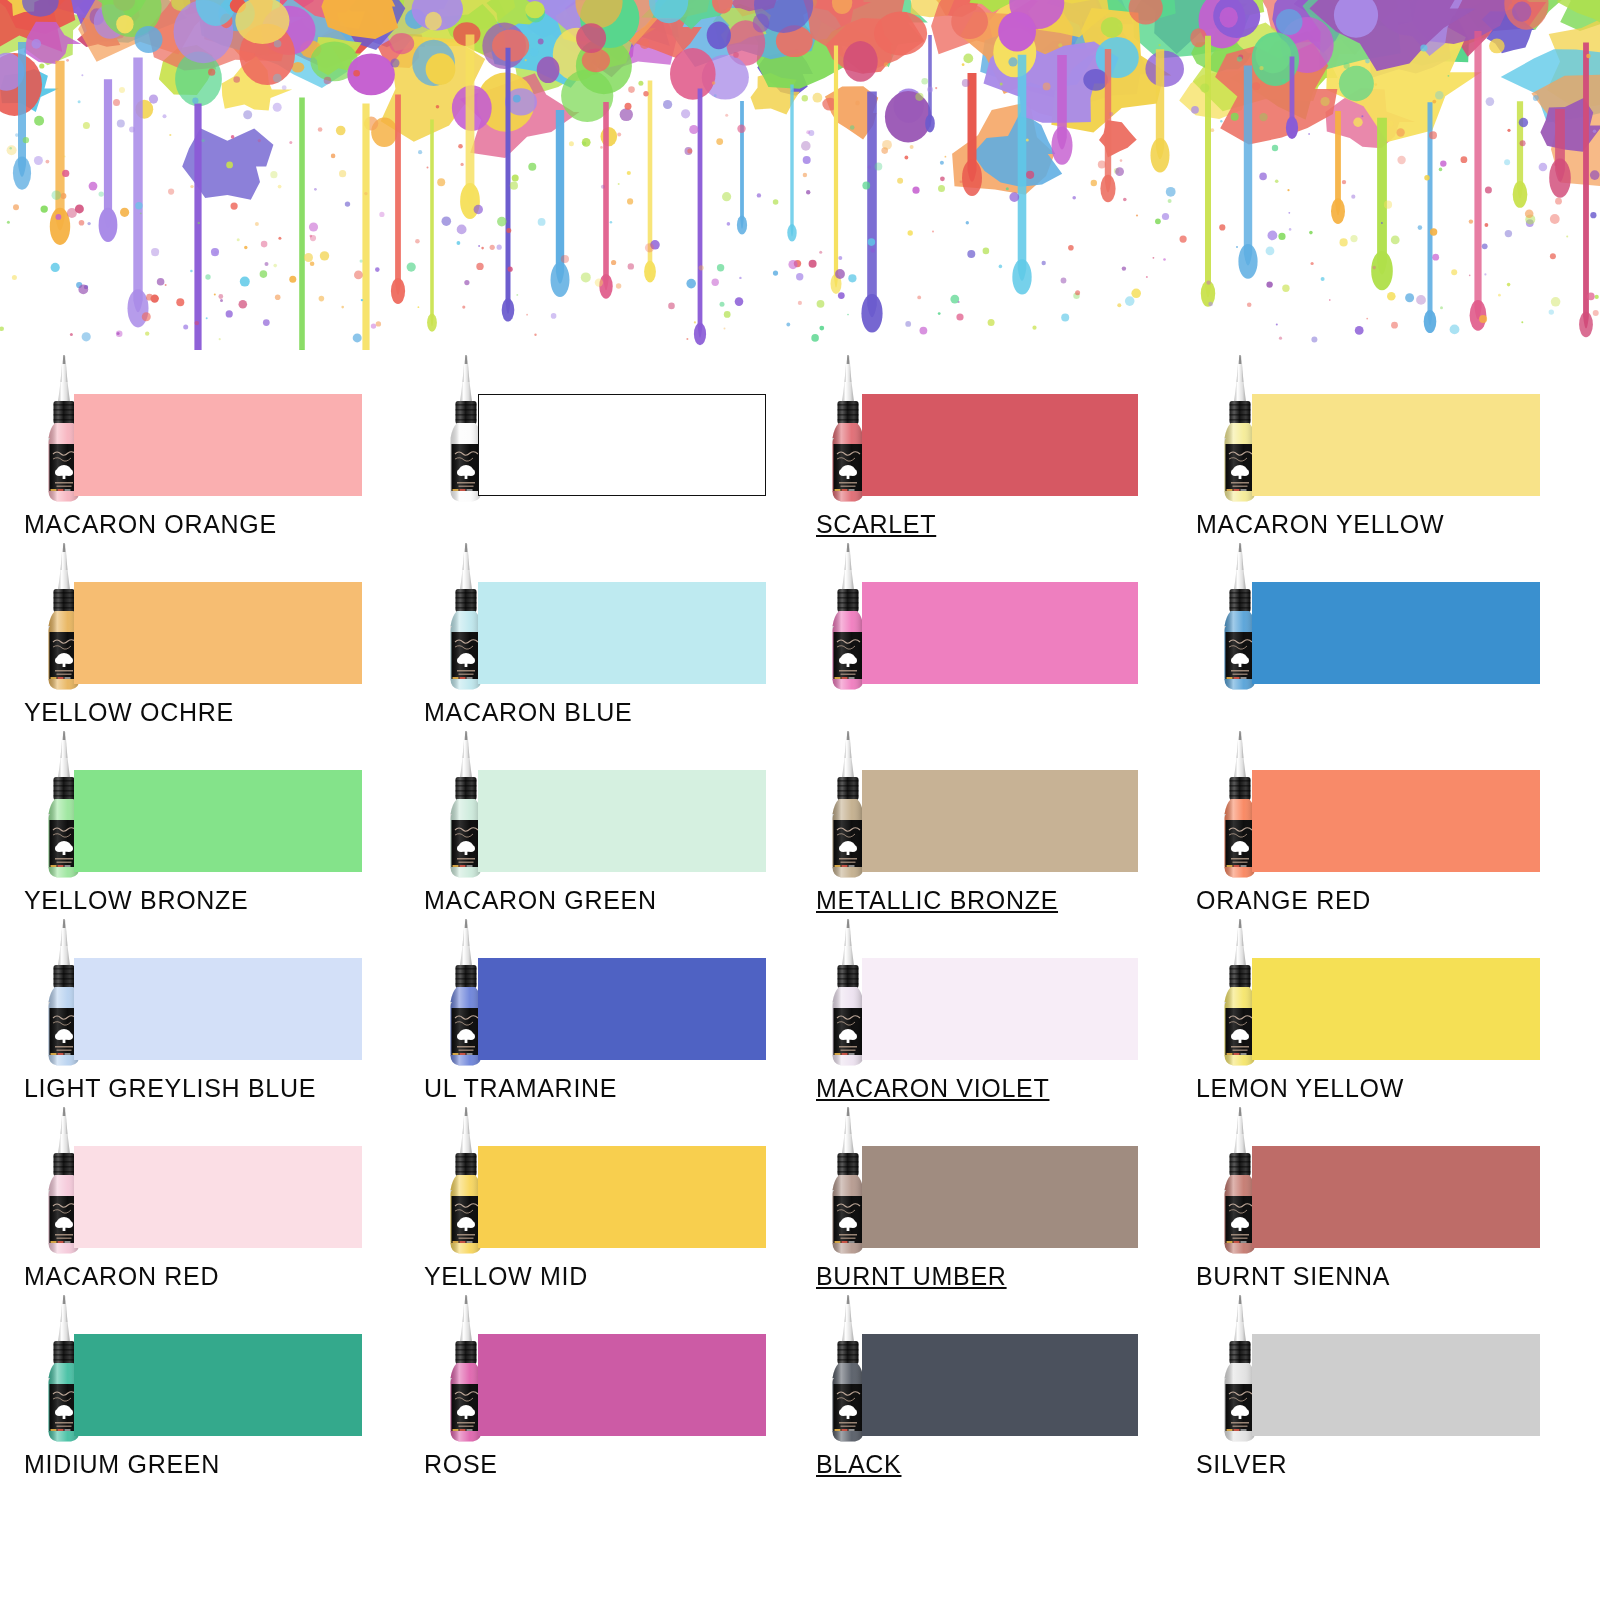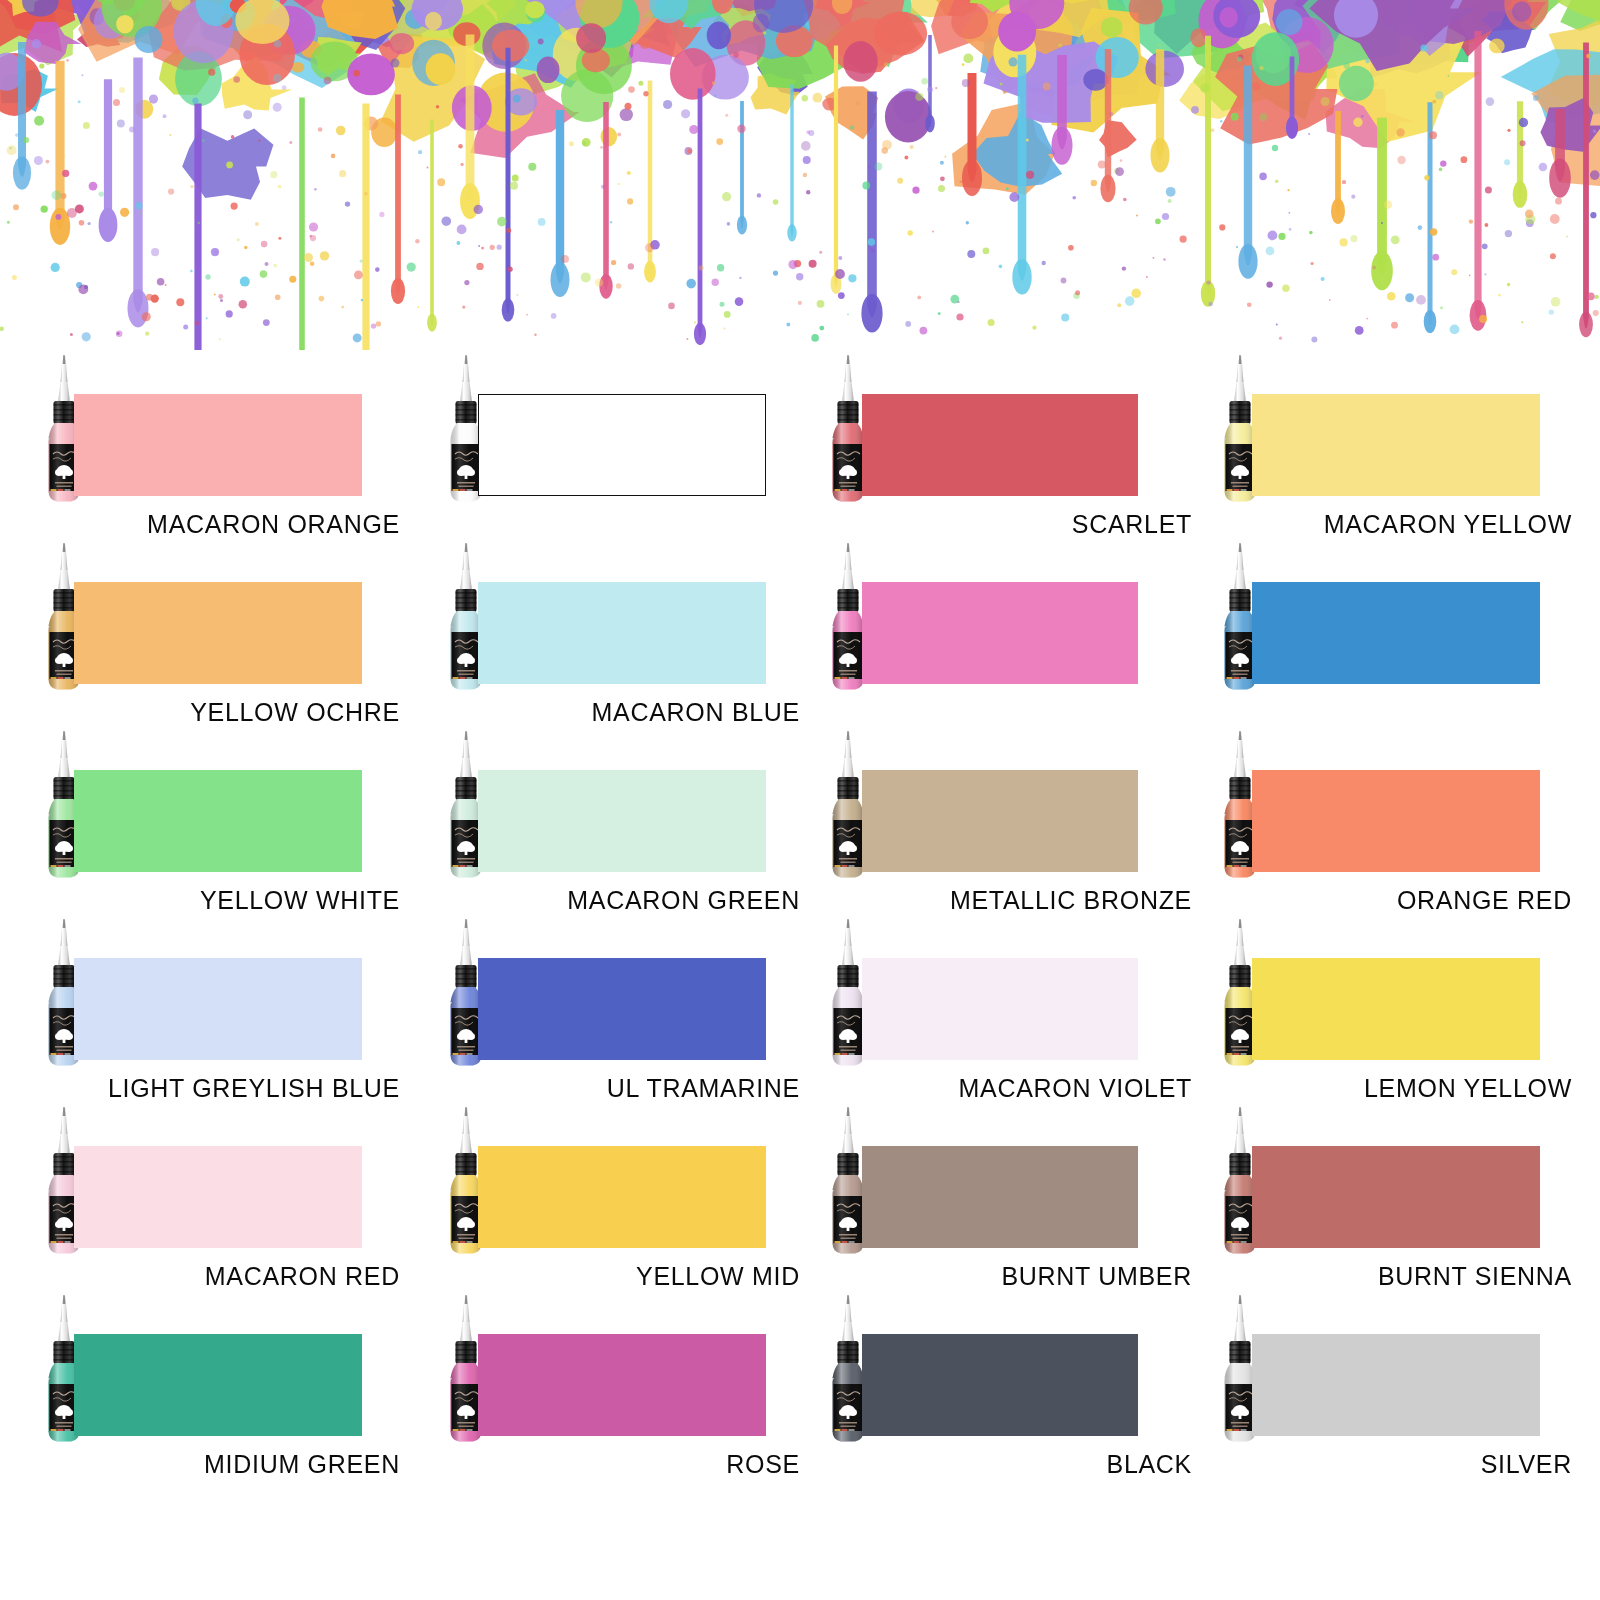--- a/index.html
+++ b/index.html
@@ -44,38 +44,39 @@
     width:288px;height:102px;
     box-sizing:border-box;
   }
   .color-block.bordered{border:1.5px solid #111111;}
 
   
   .swatch-label{
     position:absolute;
     left:0;top:160px;
     width:400px;
-    text-align:right;
+    text-align:left;
     font-family:"Liberation Sans", sans-serif;
     font-size:25px;
     font-weight:400;
     letter-spacing:0.7px;
     color:#0b0b0b;
     white-space:nowrap;
+    padding-left:24px;
   }
 
   
   .swatch-cell.col-0 .color-block{left:74px;width:288px;}
   .swatch-cell.col-1 .color-block{left:78px;width:288px;}
   .swatch-cell.col-2 .color-block{left:62px;width:276px;}
   .swatch-cell.col-3 .color-block{left:52px;width:288px;}
   .swatch-cell.col-1 .bottle{left:38px;}
   .swatch-cell.col-2 .bottle{left:20px;}
   .swatch-cell.col-3 .bottle{left:12px;}
-  .swatch-cell.col-2 .swatch-label{left:-8px;}
+  .swatch-cell.col-2 .swatch-label{left:-8px;text-decoration:underline;}
   .swatch-cell.col-3 .swatch-label{left:-28px;}
 </style>
 </head>
 <body>
 
 <div id="splatter-header">
   <svg width="1600" height="350" viewBox="0 0 1600 350" xmlns="http://www.w3.org/2000/svg">
     <rect x="0" y="0" width="1600" height="350" fill="#ffffff"></rect>
     <g id="splatter-blobs">
         <path d="M149.6 -2.6 L159.1 10.1 L150.2 21.5 L131.2 13.5 L122.7 11.8 L107.6 17.0 L104.9 6.0 L99.6 -2.6 L94.2 -15.5 L106.4 -23.5 L118.2 -33.3 L131.9 -21.1 L138.5 -14.8 L144.1 -9.5 L147.6 -2.6 Z" fill="#F5B041" opacity="0.77"></path>
@@ -1448,21 +1449,21 @@
 
     <rect x="14.5" y="137" width="6" height="3" fill="#e8b44a" opacity="0.9"></rect>
     <rect x="21.5" y="137" width="6" height="3" fill="#d85a4a" opacity="0.9"></rect>
     <rect x="28.5" y="137" width="6" height="3" fill="#9b9b9b" opacity="0.9"></rect>
 
     <path d="M12.5 139 Q12.5 148 21 149.5 L35 149.5 Q43.5 148 43.5 139 Z" fill="#9BE69C"></path>
     <path d="M12.5 139 Q12.5 148 21 149.5 L35 149.5 Q43.5 148 43.5 139 Z" fill="url(#g_9BE69C)"></path>
   </svg>
       </div>
       <div class="color-block" style="background: rgb(132, 227, 138);"></div>
-      <div class="swatch-label">YELLOW  WHITE</div>
+      <div class="swatch-label">YELLOW  BRONZE</div>
     </div>
     <div class="swatch-cell col-1">
       <div class="bottle">
   <svg width="56" height="152" viewBox="0 0 56 152" xmlns="http://www.w3.org/2000/svg">
     <defs>
       <linearGradient id="g_CDEBDC" x1="0" y1="0" x2="1" y2="0">
         <stop offset="0%" stop-color="rgba(0,0,0,0.22)"></stop>
         <stop offset="28%" stop-color="rgba(255,255,255,0.45)"></stop>
         <stop offset="62%" stop-color="rgba(255,255,255,0.05)"></stop>
         <stop offset="100%" stop-color="rgba(0,0,0,0.25)"></stop>

